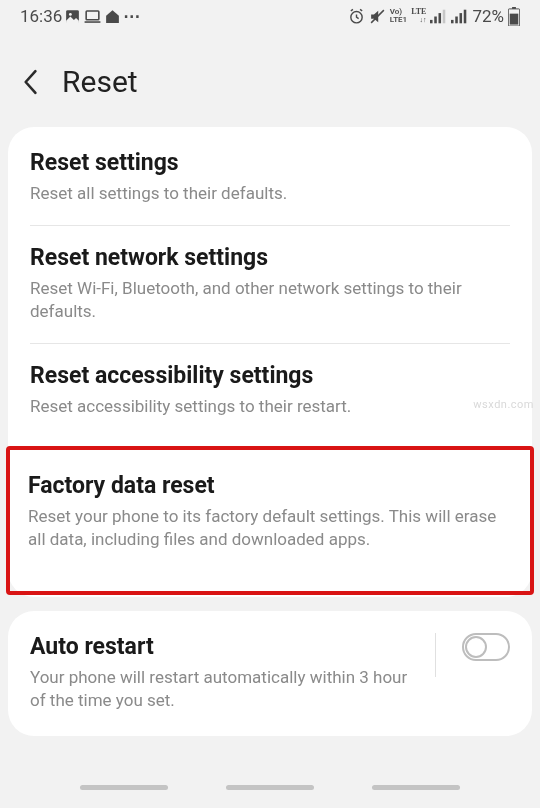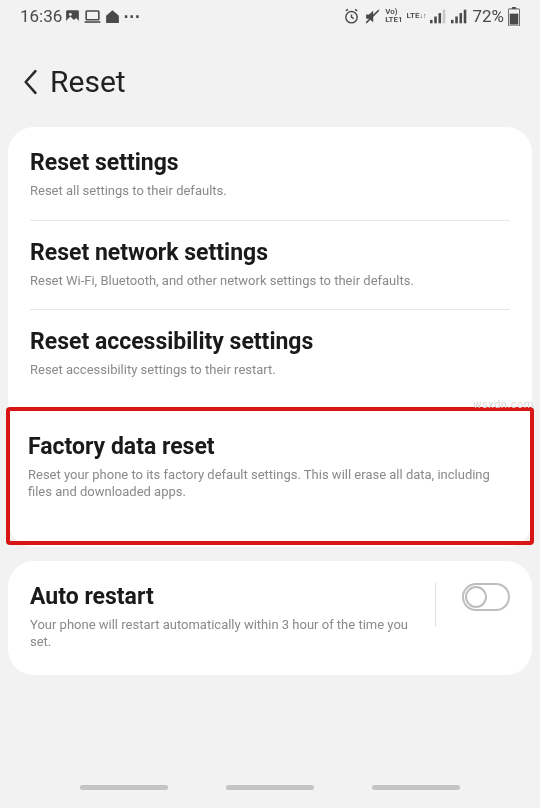--- a/index.html
+++ b/index.html
@@ -20,21 +20,21 @@
     font-size: 17px;
     color: #4a4a4a;
   }
   .status-left { display: flex; align-items: center; gap: 2px; }
   .status-right { display: flex; align-items: center; gap: 4px; }
   .status-icon { display: inline-flex; align-items: center; }
   .tiny-txt { font-size: 8px; line-height: 8px; font-weight: 600; color: #4a4a4a; }
   .header {
     display: flex;
     align-items: center;
-    gap: 8px;
+    gap: 20px;
     padding: 32px 22px 28px 22px;
   }
   .back-chev { width: 20px; height: 28px; display:flex; align-items:center; }
   .header-title { font-size: 30px; color: #222; font-weight: 400; }
   .card {
     background: #fff;
     margin: 0 8px;
     border-radius: 26px;
     padding: 4px 0;
   }
@@ -48,21 +48,21 @@
     background: #e6e6e6;
     margin: 0 22px;
   }
   .item-title {
     font-size: 23px;
     color: #1a1a1a;
     font-weight: 700;
     margin-bottom: 6px;
   }
   .item-desc {
-    font-size: 13px;
+    font-size: 17px;
     color: #8a8a8a;
     line-height: 1.35;
   }
   .highlight {
     border: 4px solid #d91414;
     margin: 8px -2px -2px -2px;
     border-radius: 4px;
     padding: 22px 18px 40px 18px;
   }
   .toggle-row { display: flex; align-items: flex-start; gap: 26px; }
@@ -127,21 +127,21 @@
     <span class="status-icon">
       <svg width="17" height="17" viewBox="0 0 24 24" fill="#4a4a4a">
           <path d="M3 9 H7 L13 4 V20 L7 15 H3 Z"></path>
           <line x1="3" y1="21" x2="21" y2="3" stroke="#4a4a4a" stroke-width="2"></line>
         </svg>
     </span>
     <span style="display:flex;flex-direction:column;align-items:flex-start;">
       <span class="tiny-txt">Vo)</span>
       <span class="tiny-txt">LTE1</span>
     </span>
-    <span style="display:flex;align-items:flex-end;">
+    <span style="display:flex;flex-direction:column;align-items:flex-end;font-family:Liberation Serif, serif;">
       <span class="tiny-txt">LTE</span>
       <span class="tiny-txt" style="font-size:7px;">↓↑</span>
     </span>
     <span class="status-icon">
       <svg width="17" height="15" viewBox="0 0 20 16">
           <rect x="0" y="12" width="3" height="4" fill="#4a4a4a"></rect>
           <rect x="5" y="8" width="3" height="8" fill="#4a4a4a"></rect>
           <rect x="10" y="4" width="3" height="12" fill="#4a4a4a"></rect>
           <rect x="15" y="0" width="3" height="16" fill="#c7c7c7"></rect>
         </svg>

